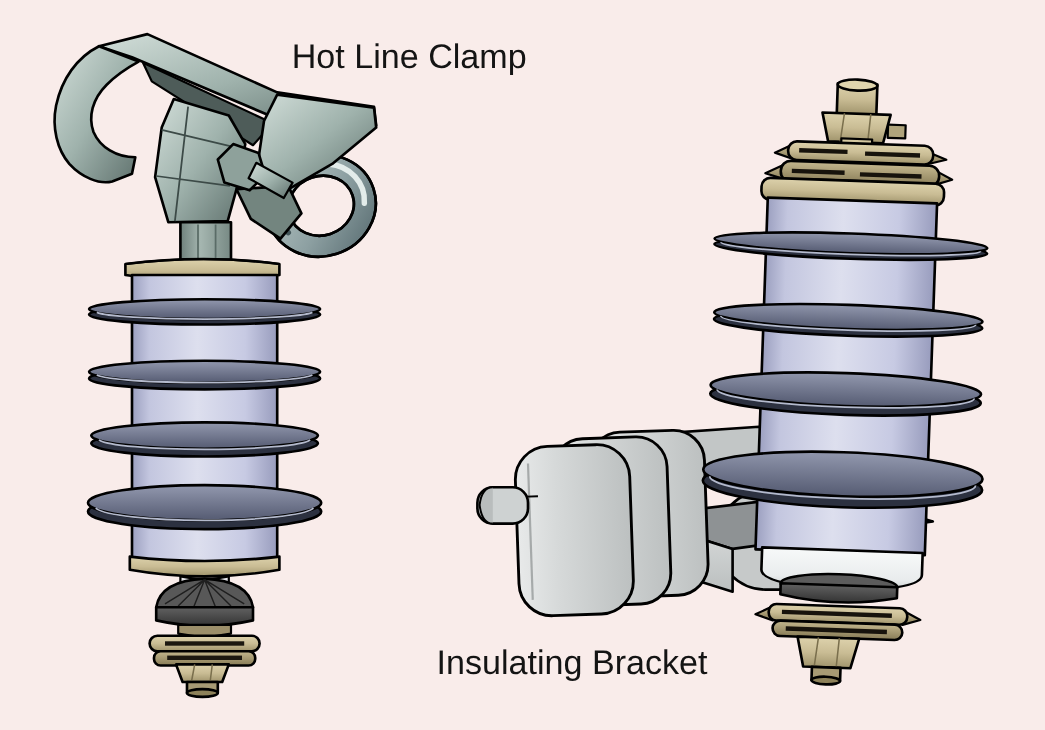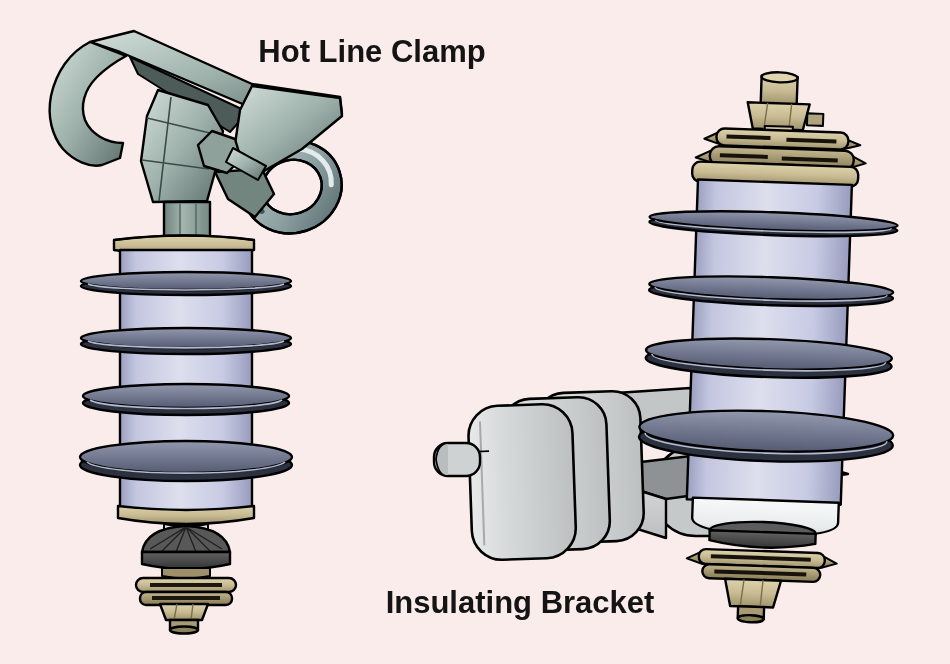--- a/index.html
+++ b/index.html
@@ -2,21 +2,20 @@
 <html><head>
 <meta charset="utf-8">
 <style>
   html,body{margin:0;padding:0;}
   .canvas{
     position:relative;
     width:950px;height:664px;
     background:#f9ecea;
     overflow:hidden;
     font-family:"Liberation Sans", sans-serif;
-    font-weight:bold;
   }
   svg{display:block;}
   text.diagram-label{
     font-family:"Liberation Sans", sans-serif;
     font-size:31px;
     fill:#141414;
   }
 </style>
 </head>
 <body>

